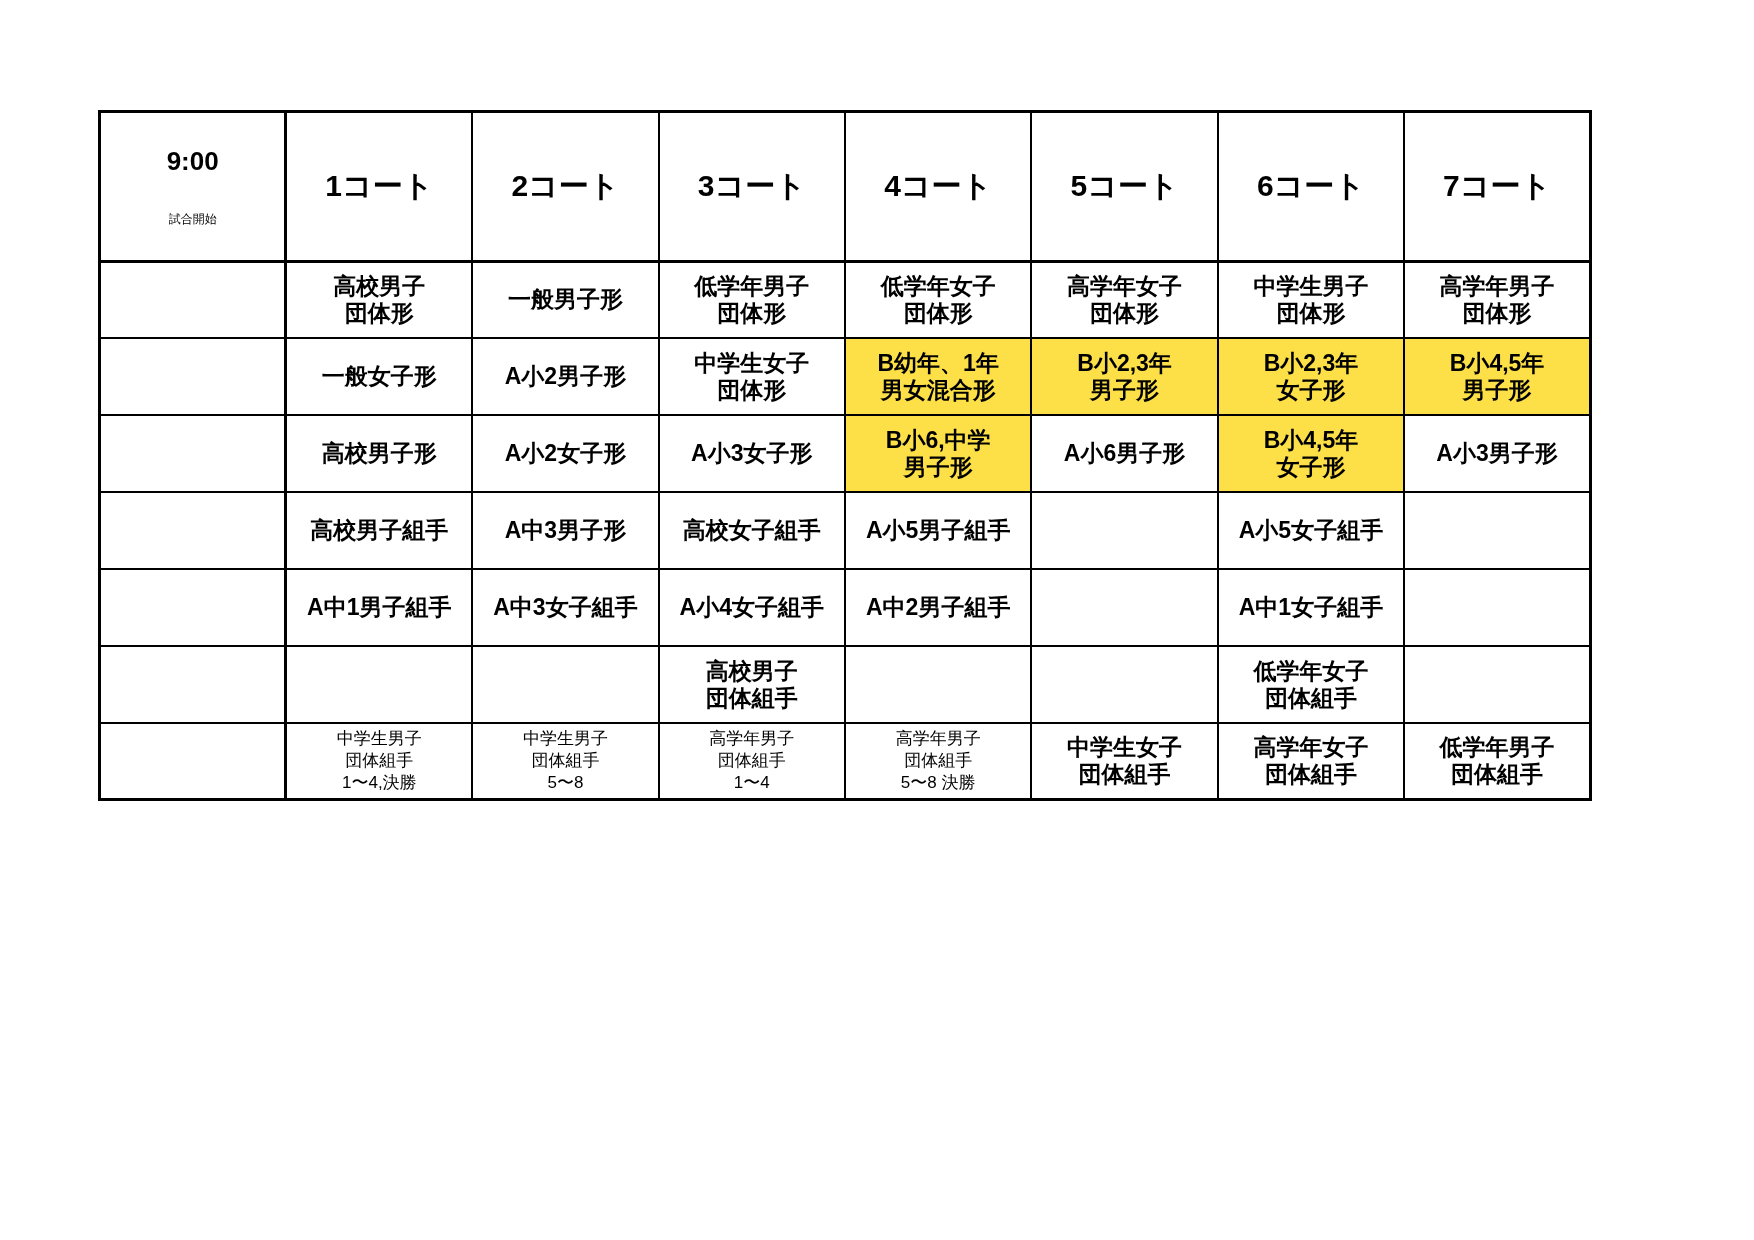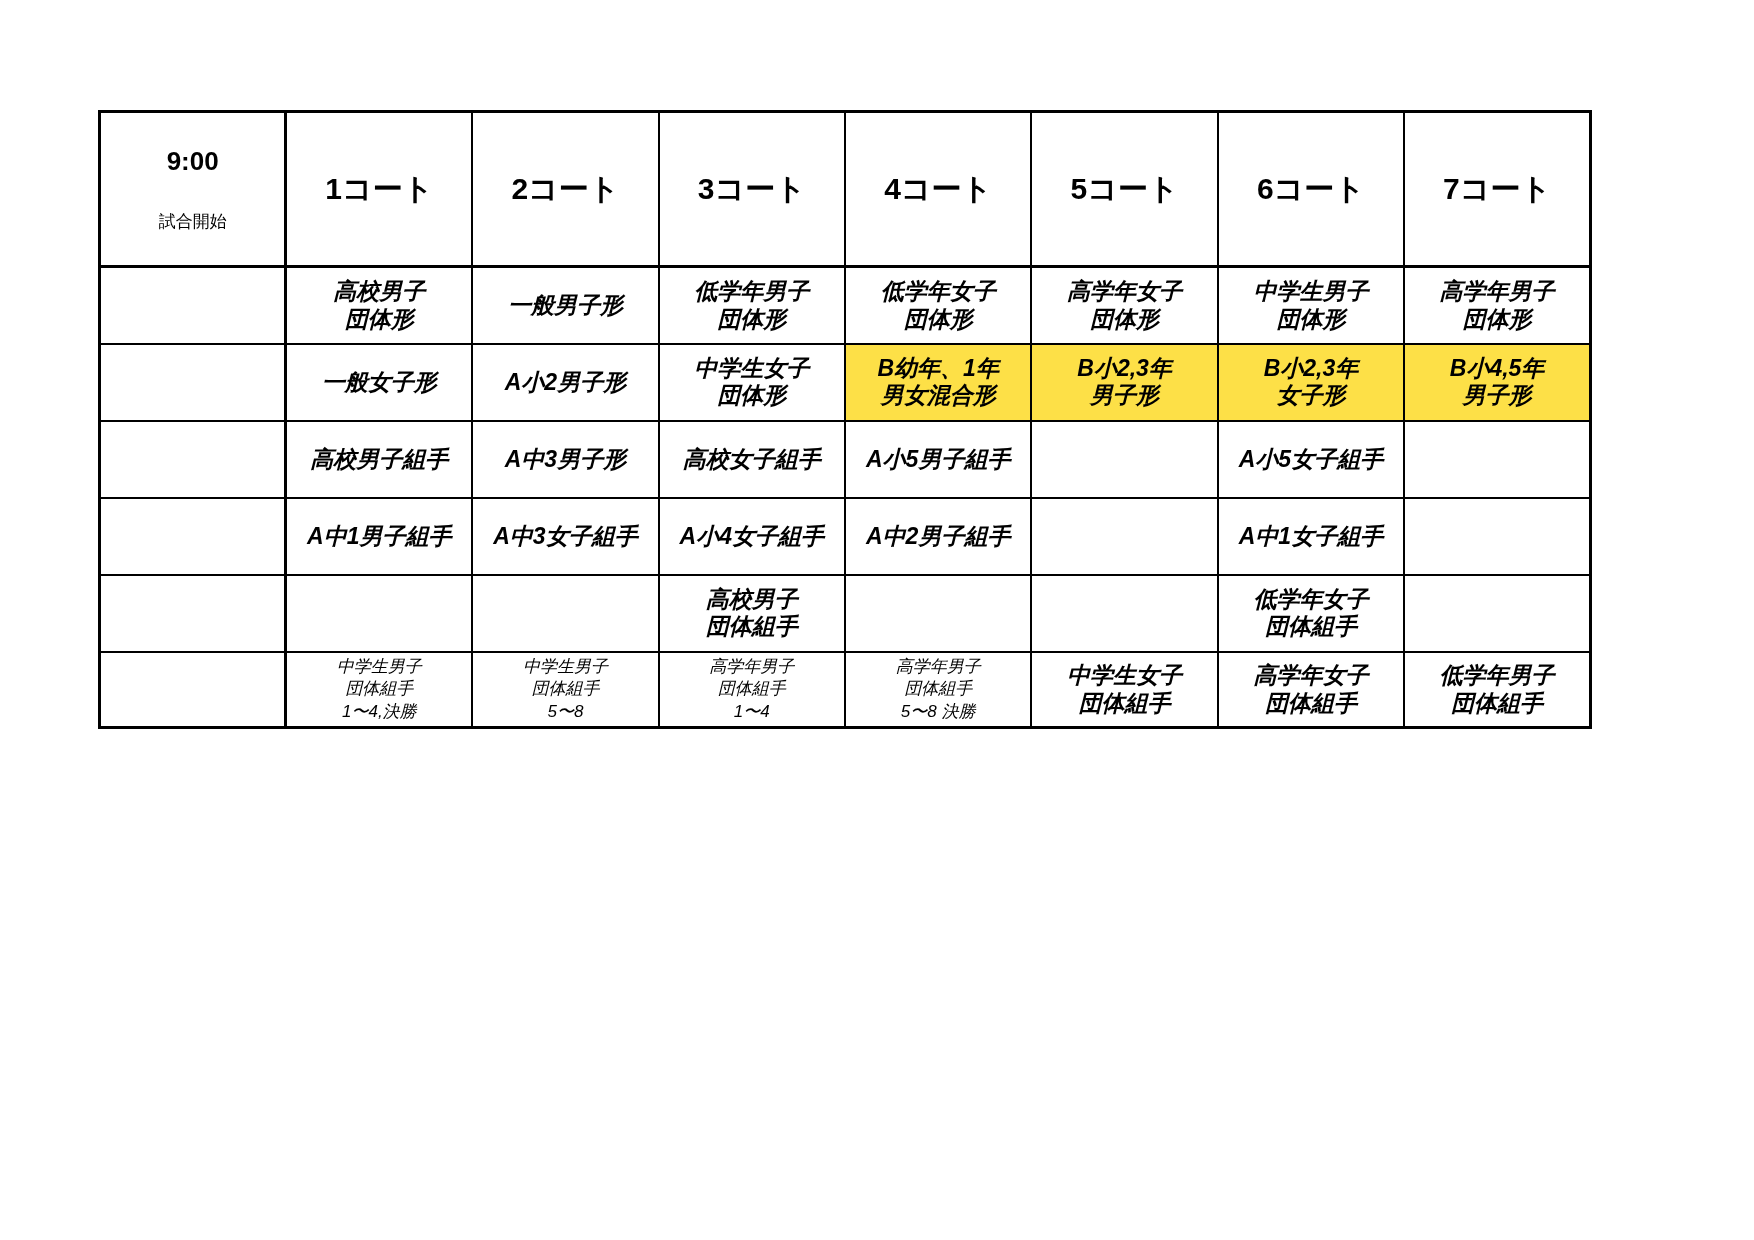--- a/index.html
+++ b/index.html
@@ -31,40 +31,40 @@
   }
   .schedule thead th {
     height: 82px;
     font-size: 30px;
     font-weight: bold;
     border-bottom: 3px solid #000;
   }
   .schedule .time-col {
     border-right: 3px solid #000;
   }
-  .schedule tbody tr { height: 77px; font-style: italic; }
+  .schedule tbody tr { height: 77px; }
   .schedule tbody tr.last { height: 76px; }
   .schedule td {
     font-size: 23px;
     font-weight: bold;
     line-height: 1.18;
   }
   .schedule td.highlight { background: #fde047; }
   .schedule td.small {
     font-size: 17px;
     font-weight: normal;
     line-height: 1.3;
   }
   .time-big {
     font-size: 26px;
     font-weight: bold;
     line-height: 1.1;
   }
   .time-sub {
-    font-size: 17px;
+    font-size: 12px;
     font-weight: normal;
     line-height: 1.1;
     margin-top: 3px;
   }
 </style>
 </head>
 <body>
 
 <div class="page">
   <table class="schedule">
@@ -110,20 +110,32 @@
 男女混合形</td>
           <td class="highlight">B小2,3年
 男子形</td>
           <td class="highlight">B小2,3年
 女子形</td>
           <td class="highlight">B小4,5年
 男子形</td>
         </tr>
         <tr>
           <td class="time-col"></td>
+          <td>高校男子形</td>
+          <td>A小2女子形</td>
+          <td>A小3女子形</td>
+          <td class="highlight">B小6,中学
+男子形</td>
+          <td>A小6男子形</td>
+          <td class="highlight">B小4,5年
+女子形</td>
+          <td>A小3男子形</td>
+        </tr>
+        <tr>
+          <td class="time-col"></td>
           <td>高校男子組手</td>
           <td>A中3男子形</td>
           <td>高校女子組手</td>
           <td>A小5男子組手</td>
           <td></td>
           <td>A小5女子組手</td>
           <td></td>
         </tr>
         <tr>
           <td class="time-col"></td>

